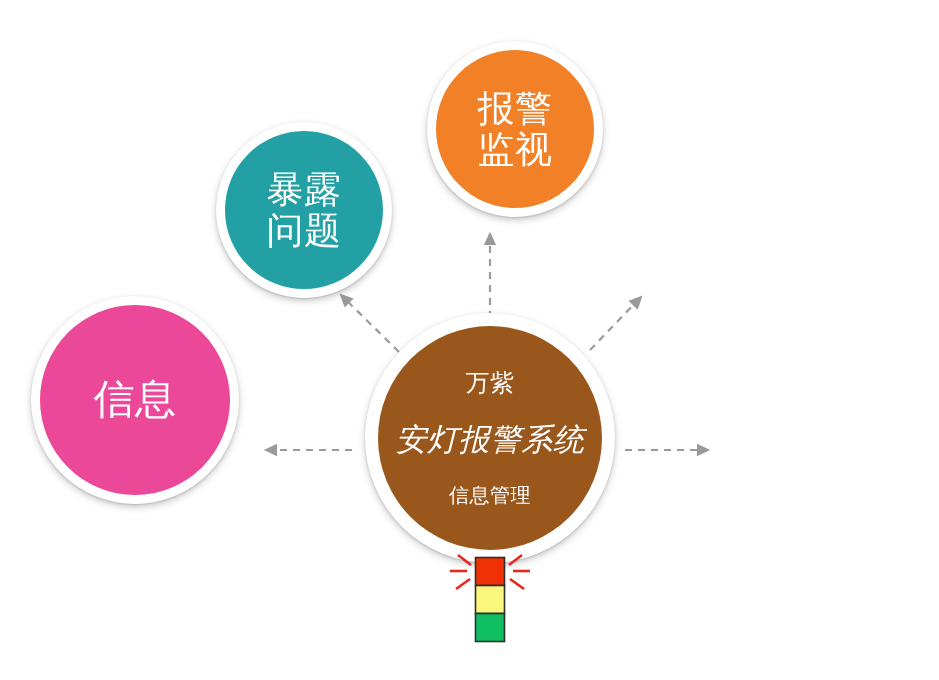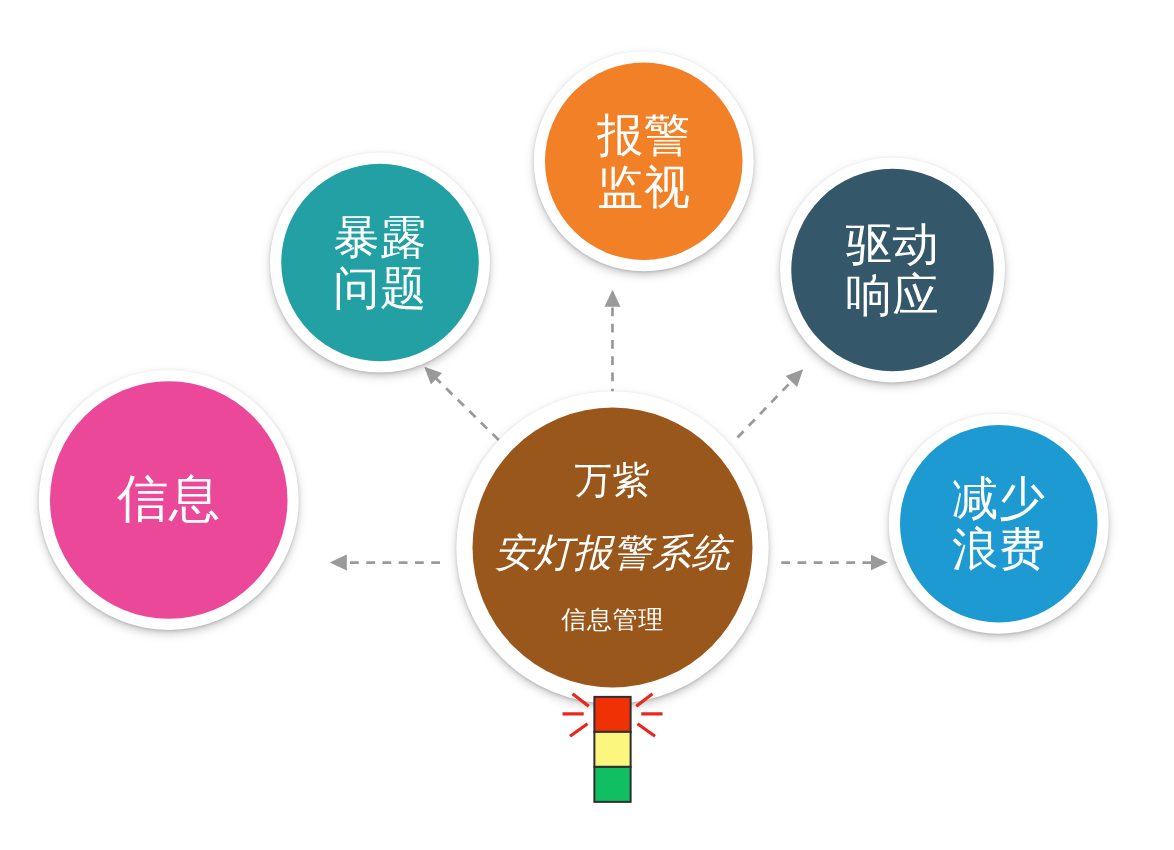--- a/index.html
+++ b/index.html
@@ -75,21 +75,21 @@
   #hub {
     width: 250px;
     height: 250px;
   }
   #hub .disc {
     width: 224px;
     height: 224px;
     justify-content: space-evenly;
     padding: 18px 6px;
   }
-  #hub .ln-1 { font-size: 30px; }
+  #hub .ln-1 { font-size: 24px; }
   #hub .ln-2 { font-size: 31px; font-style: italic; }
   #hub .ln-3 { font-size: 20px; }
 
   
   #node-orange { left: 427px; top: 41px;  }
   #node-teal   { left: 216px; top: 122px; }
   #node-slate  { left: 624px; top: 126px; }
   #node-red    { left: 31px;  top: 296px; }
   #node-blue   { left: 711px; top: 331px; }
   #hub         { left: 365px; top: 313px; }
@@ -134,39 +134,27 @@
     </div>
   </div>
 
   <div class="node sat" id="node-teal">
     <div class="disc" style="background:#22A0A4;">
       <span class="ln">暴露</span>
       <span class="ln">问题</span>
     </div>
   </div>
 
-  <div class="node sat sat-slate" id="node-slate">
-    <div class="disc" style="background:#34586A;">
-      <span class="ln">驱动</span>
-      <span class="ln">响应</span>
-    </div>
-  </div>
 
   <div class="node sat sat-red" id="node-red">
     <div class="disc" style="background:#ec4899;">
       <span class="ln">信息</span>
     </div>
   </div>
 
-  <div class="node sat" id="node-blue">
-    <div class="disc" style="background:#1C9AD1;">
-      <span class="ln">减少</span>
-      <span class="ln">浪费</span>
-    </div>
-  </div>
 
   <div class="node" id="hub">
     <div class="disc" style="background:#99571C;">
       <span class="ln ln-1">万紫</span>
       <span class="ln ln-2">安灯报警系统</span>
       <span class="ln ln-3">信息管理</span>
     </div>
   </div>
 
   <svg id="andon" viewBox="0 0 92 96">

